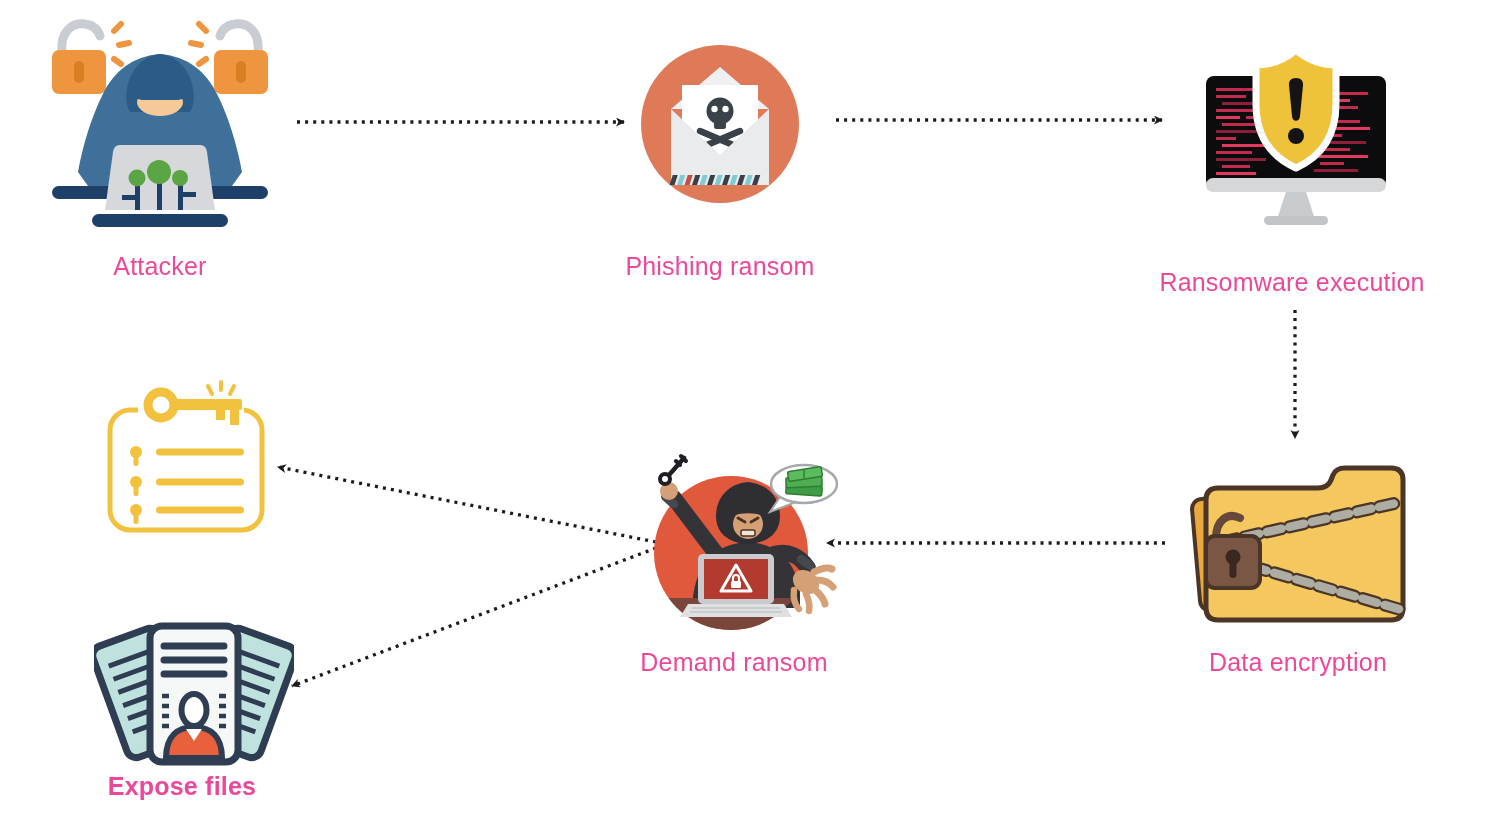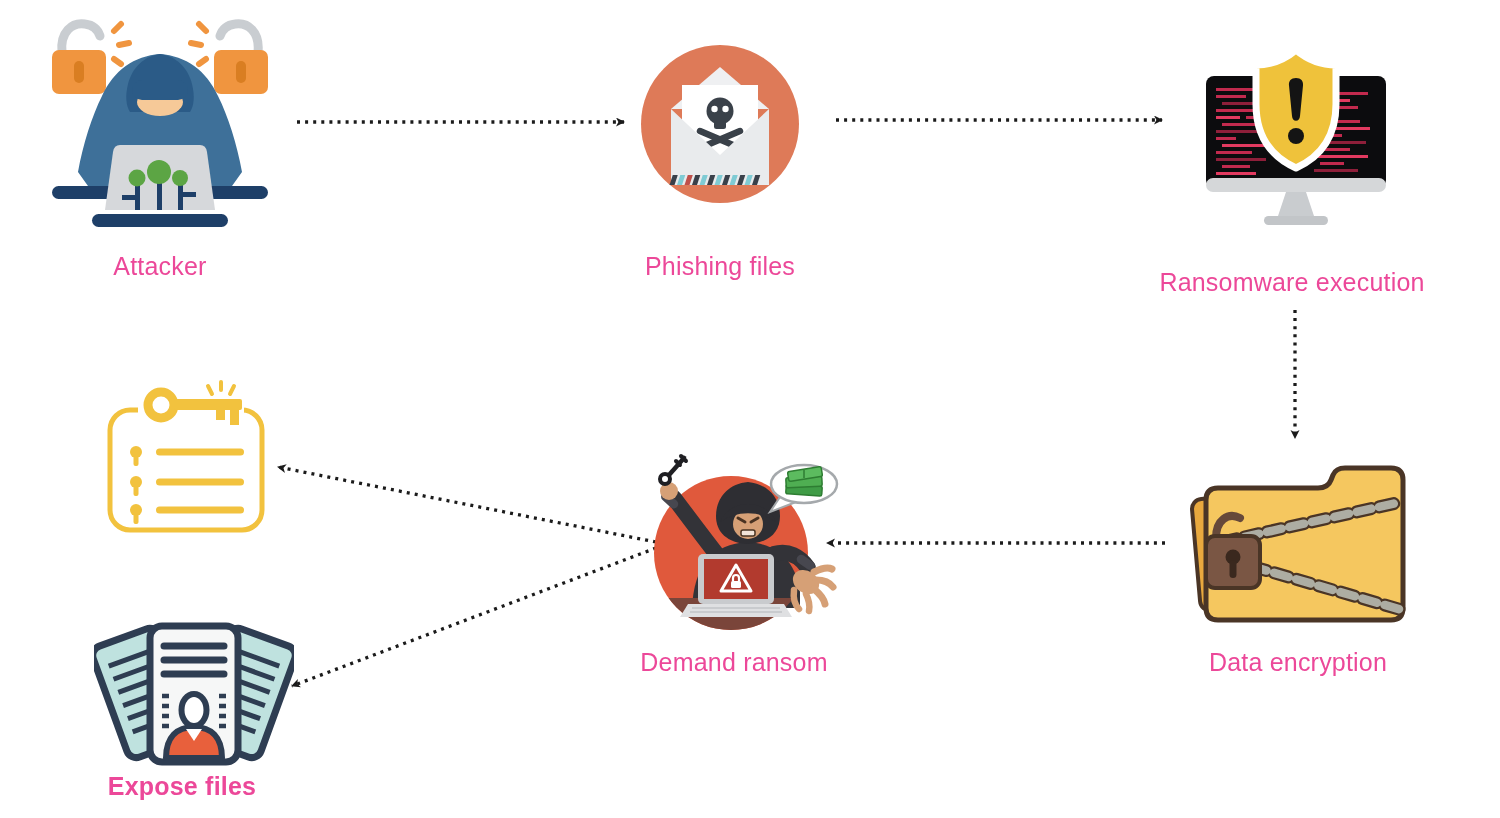--- a/index.html
+++ b/index.html
@@ -277,19 +277,19 @@
         <g>
           <ellipse cx="100" cy="92" rx="12.5" ry="16" fill="#ffffff" stroke="#2e3d52" stroke-width="6"></ellipse>
           <path d="M72,140 C72,119 83,109 100,109 C117,109 128,119 128,140 Z" fill="#e8603c" stroke="#2e3d52" stroke-width="6" stroke-linejoin="round"></path>
           <path d="M92,111 L100,123 L108,111 Z" fill="#ffffff"></path>
         </g>
       </g>
     </svg>
   </div>
 
   <div class="label" style="left:160px;top:250px;">Attacker</div>
-  <div class="label" style="left:720px;top:250px;">Phishing files</div>
+  <div class="label" style="left:720px;top:250px;">Phishing ransom</div>
   <div class="label" style="left:1292px;top:250px;margin-top:16px;">Ransomware execution</div>
   <div class="label" style="left:734px;top:646px;">Demand ransom</div>
   <div class="label" style="left:1298px;top:646px;">Data encryption</div>
   <div class="label" style="left:182px;top:770px;font-weight:bold;">Expose files</div>
 
 </div>
 
 </body></html>

